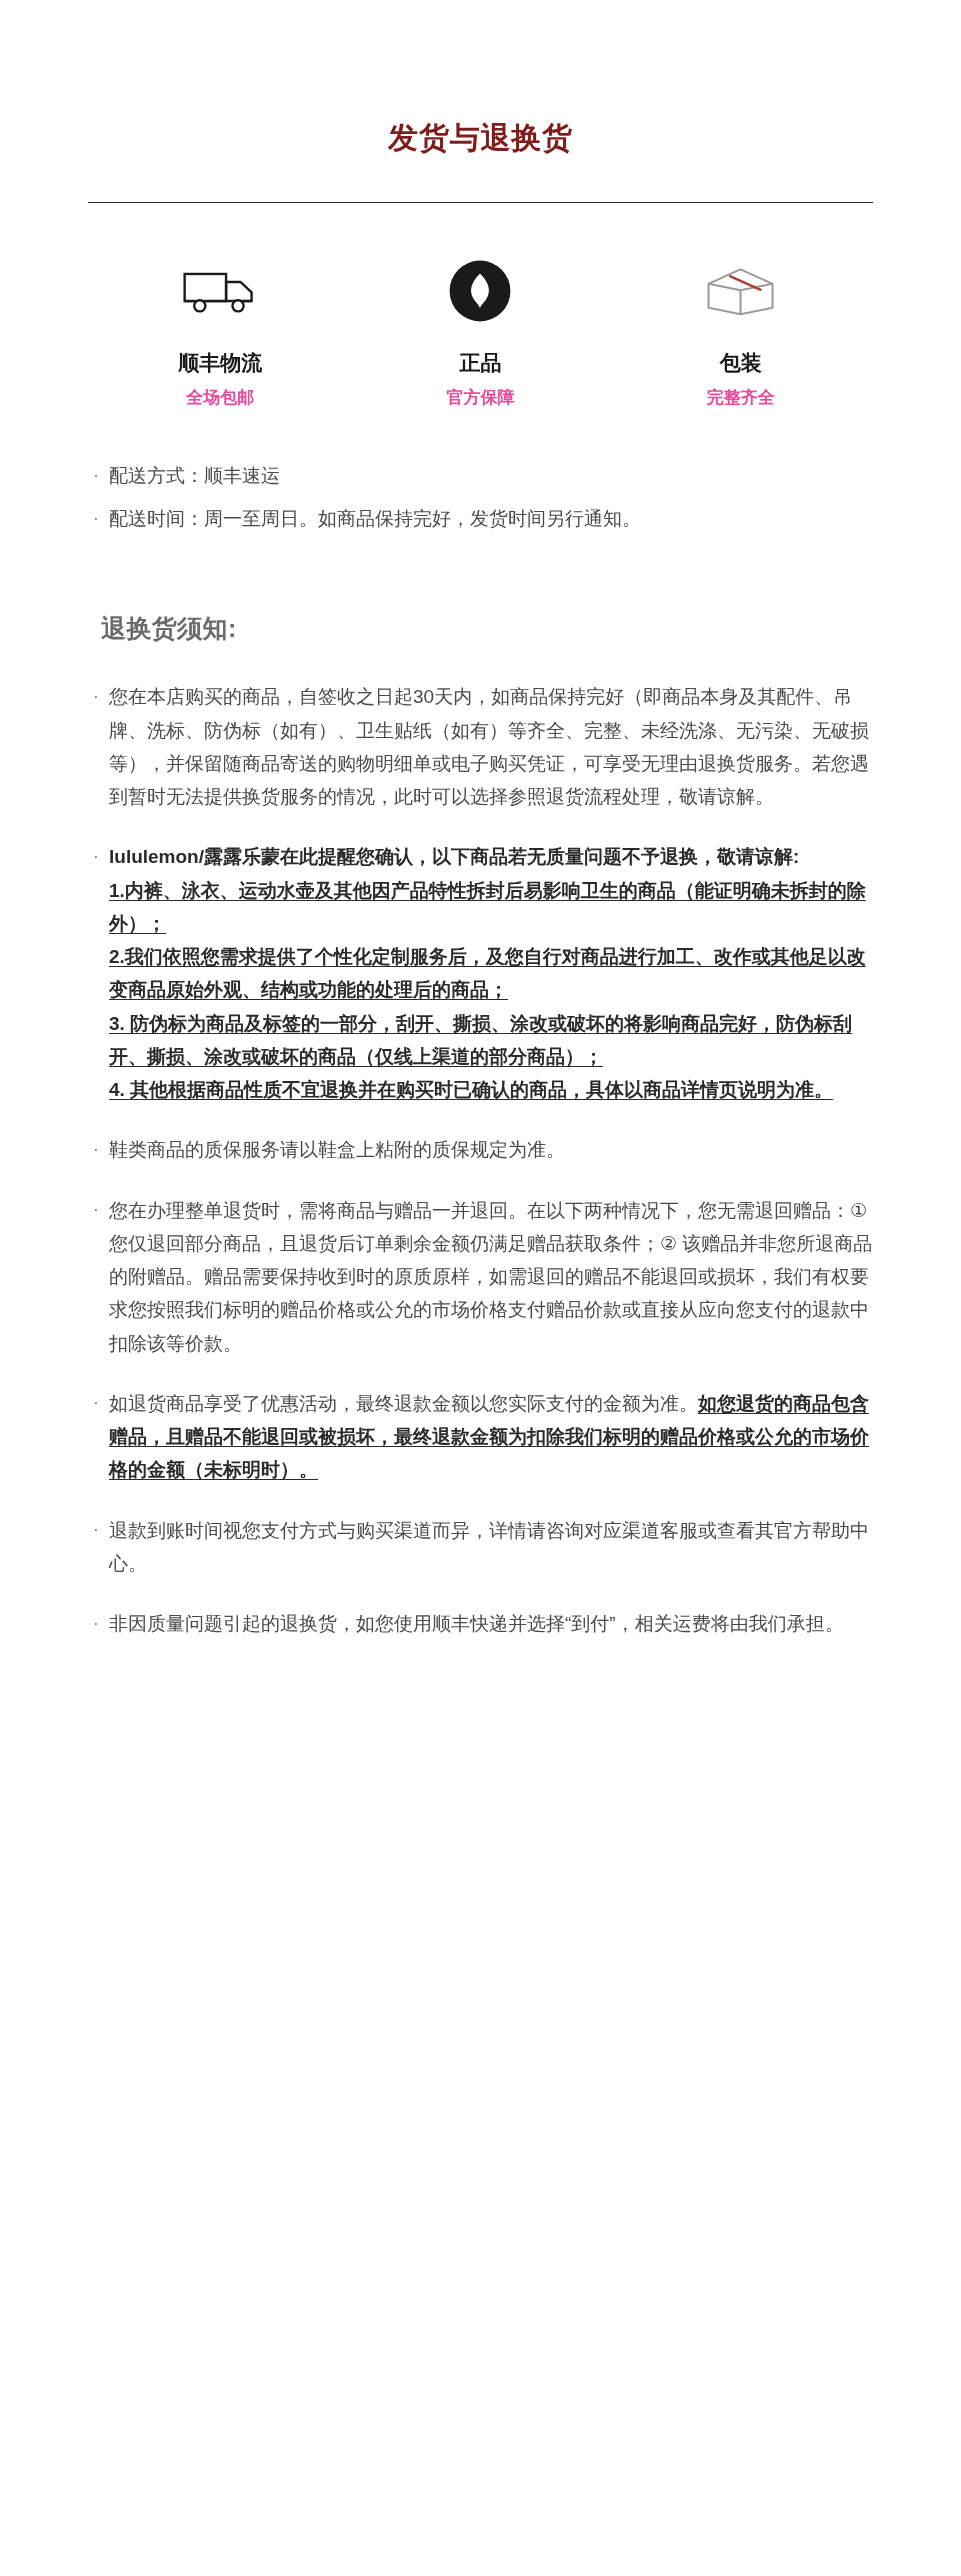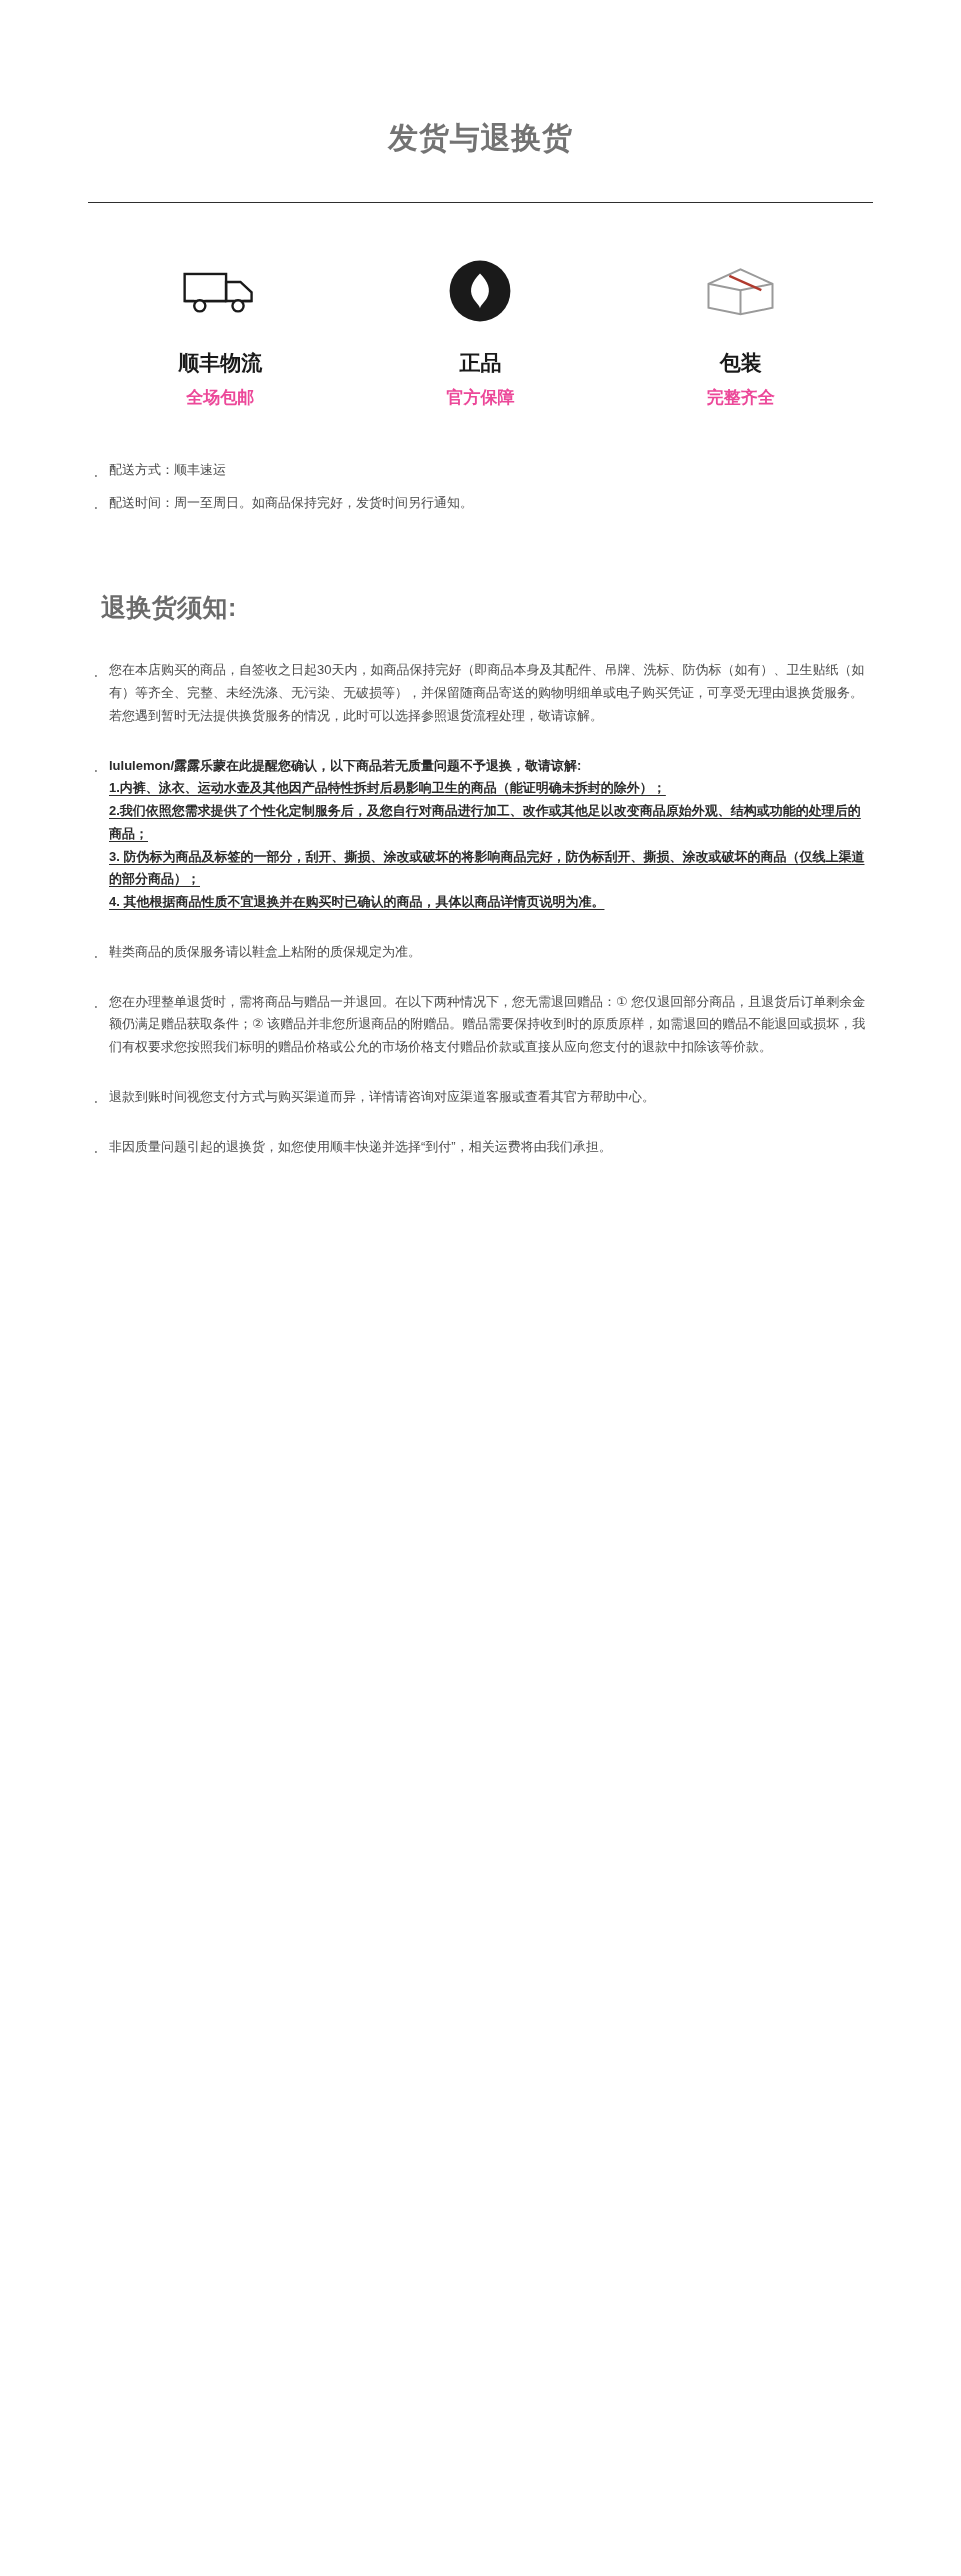--- a/index.html
+++ b/index.html
@@ -19,21 +19,21 @@
     width: 961px;
     margin: 0 auto;
     padding: 0 88px;
   }
   
   .title {
     text-align: center;
     font-size: 30px;
     font-weight: bold;
     letter-spacing: 0.8px;
-    color: #737373;
+    color: #7f1d1d;
     padding-top: 98px;
   }
   .title-rule {
     margin-top: 43px;
     border-top: 1.6px solid #2e2e2e;
   }
   
   .features {
     display: flex;
     justify-content: space-between;
@@ -64,21 +64,21 @@
   }
   
   .list {
     margin: 0;
     padding: 0;
     list-style: none;
   }
   .li {
     position: relative;
     padding-left: 21px;
-    font-size: 13px;
+    font-size: 19px;
     line-height: 1.75;
     color: #4a4a4a;
     margin-bottom: 9.6px;
   }
   .li::before {
     content: "·";
     position: absolute;
     left: 4.8px;
     top: -1.6px;
     font-size: 19px;
@@ -199,20 +199,23 @@
         <span class="sub-line">2.我们依照您需求提供了个性化定制服务后，及您自行对商品进行加工、改作或其他足以改变商品原始外观、结构或功能的处理后的商品；</span>
         <span class="sub-line">3. 防伪标为商品及标签的一部分，刮开、撕损、涂改或破坏的将影响商品完好，防伪标刮开、撕损、涂改或破坏的商品（仅线上渠道的部分商品）；</span>
         <span class="sub-line">4. 其他根据商品性质不宜退换并在购买时已确认的商品，具体以商品详情页说明为准。</span>
       </span>
     </li>
 
     <li class="li">鞋类商品的质保服务请以鞋盒上粘附的质保规定为准。</li>
 
     <li class="li">您在办理整单退货时，需将商品与赠品一并退回。在以下两种情况下，您无需退回赠品：① 您仅退回部分商品，且退货后订单剩余金额仍满足赠品获取条件；② 该赠品并非您所退商品的附赠品。赠品需要保持收到时的原质原样，如需退回的赠品不能退回或损坏，我们有权要求您按照我们标明的赠品价格或公允的市场价格支付赠品价款或直接从应向您支付的退款中扣除该等价款。</li>
 
+    <li class="li">
+      <span>如退货商品享受了优惠活动，最终退款金额以您实际支付的金额为准。</span><span class="inline-bold-u">如您退货的商品包含赠品，且赠品不能退回或被损坏，最终退款金额为扣除我们标明的赠品价格或公允的市场价格的金额（未标明时）。</span>
+    </li>
 
     <li class="li">退款到账时间视您支付方式与购买渠道而异，详情请咨询对应渠道客服或查看其官方帮助中心。</li>
 
     <li class="li">非因质量问题引起的退换货，如您使用顺丰快递并选择“到付”，相关运费将由我们承担。</li>
 
   </ul>
 
   <div class="bottom-pad"></div>
 </div>
 

